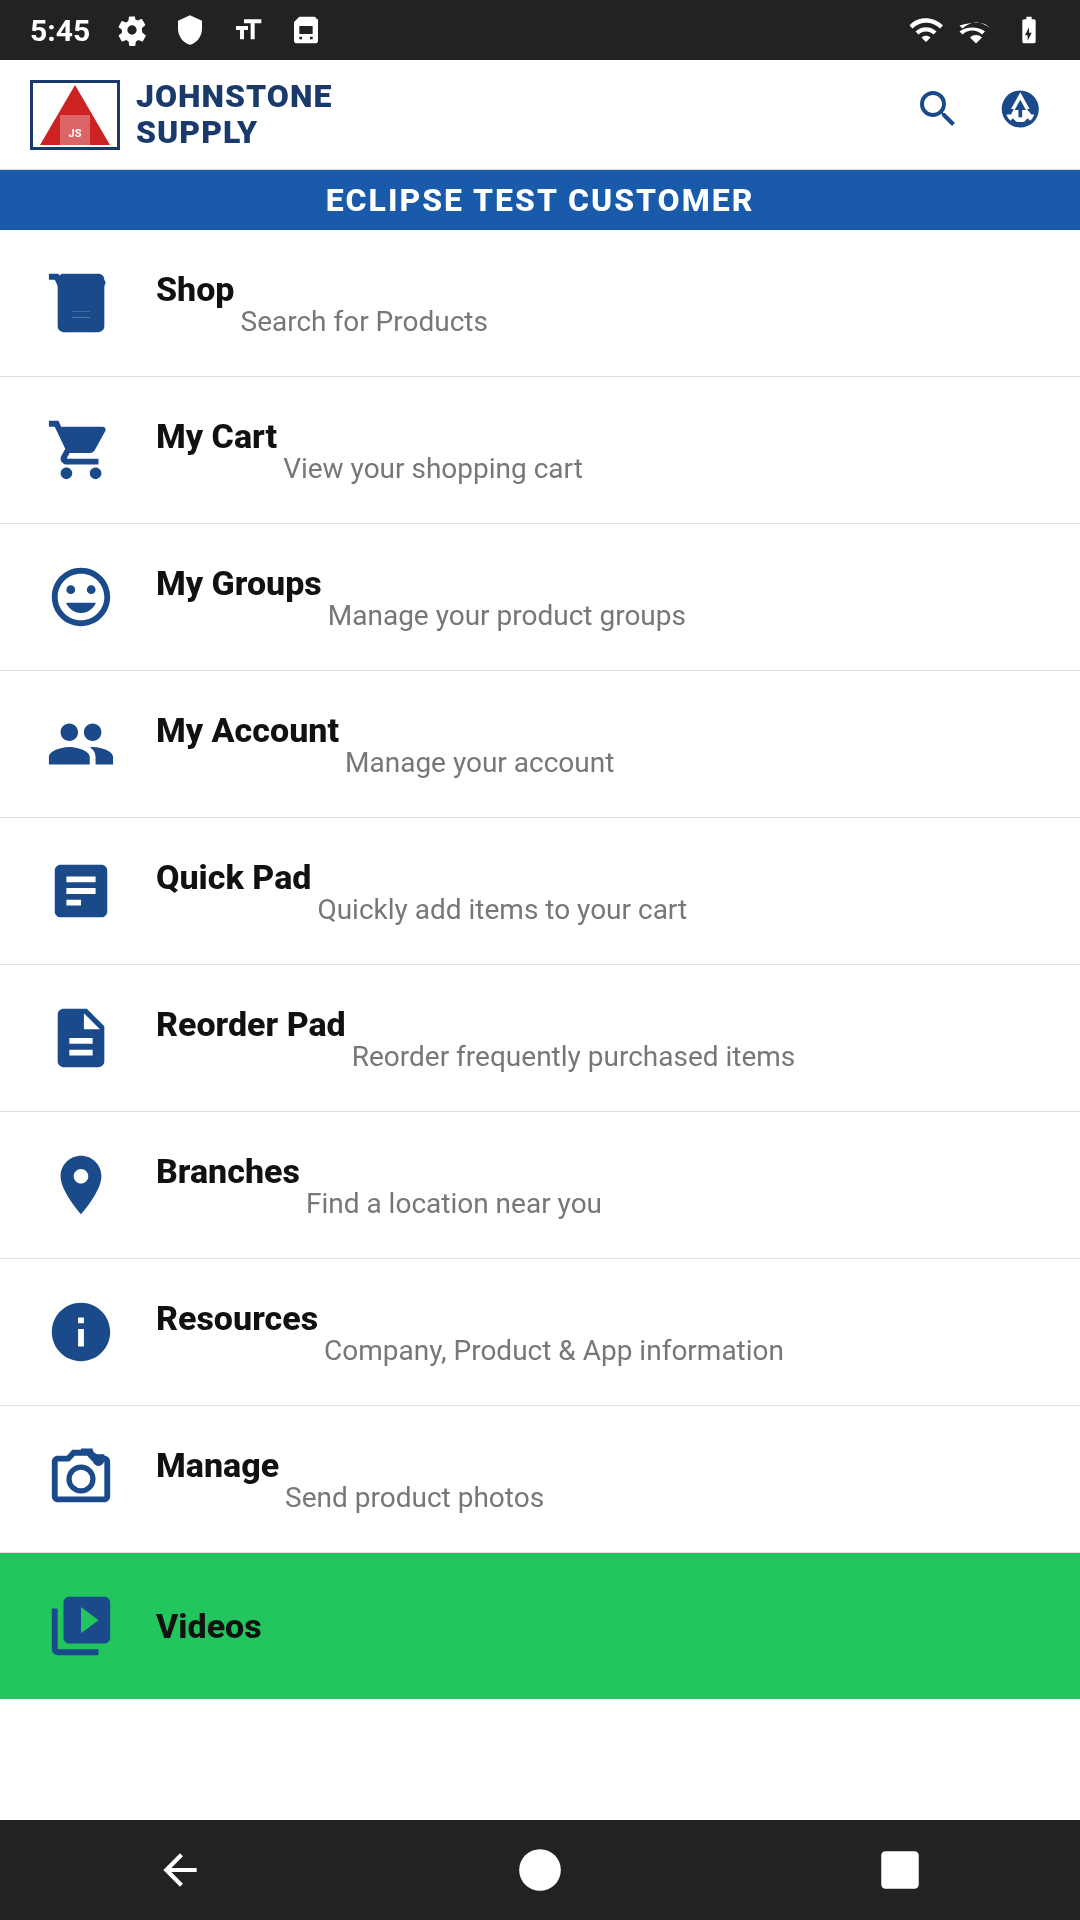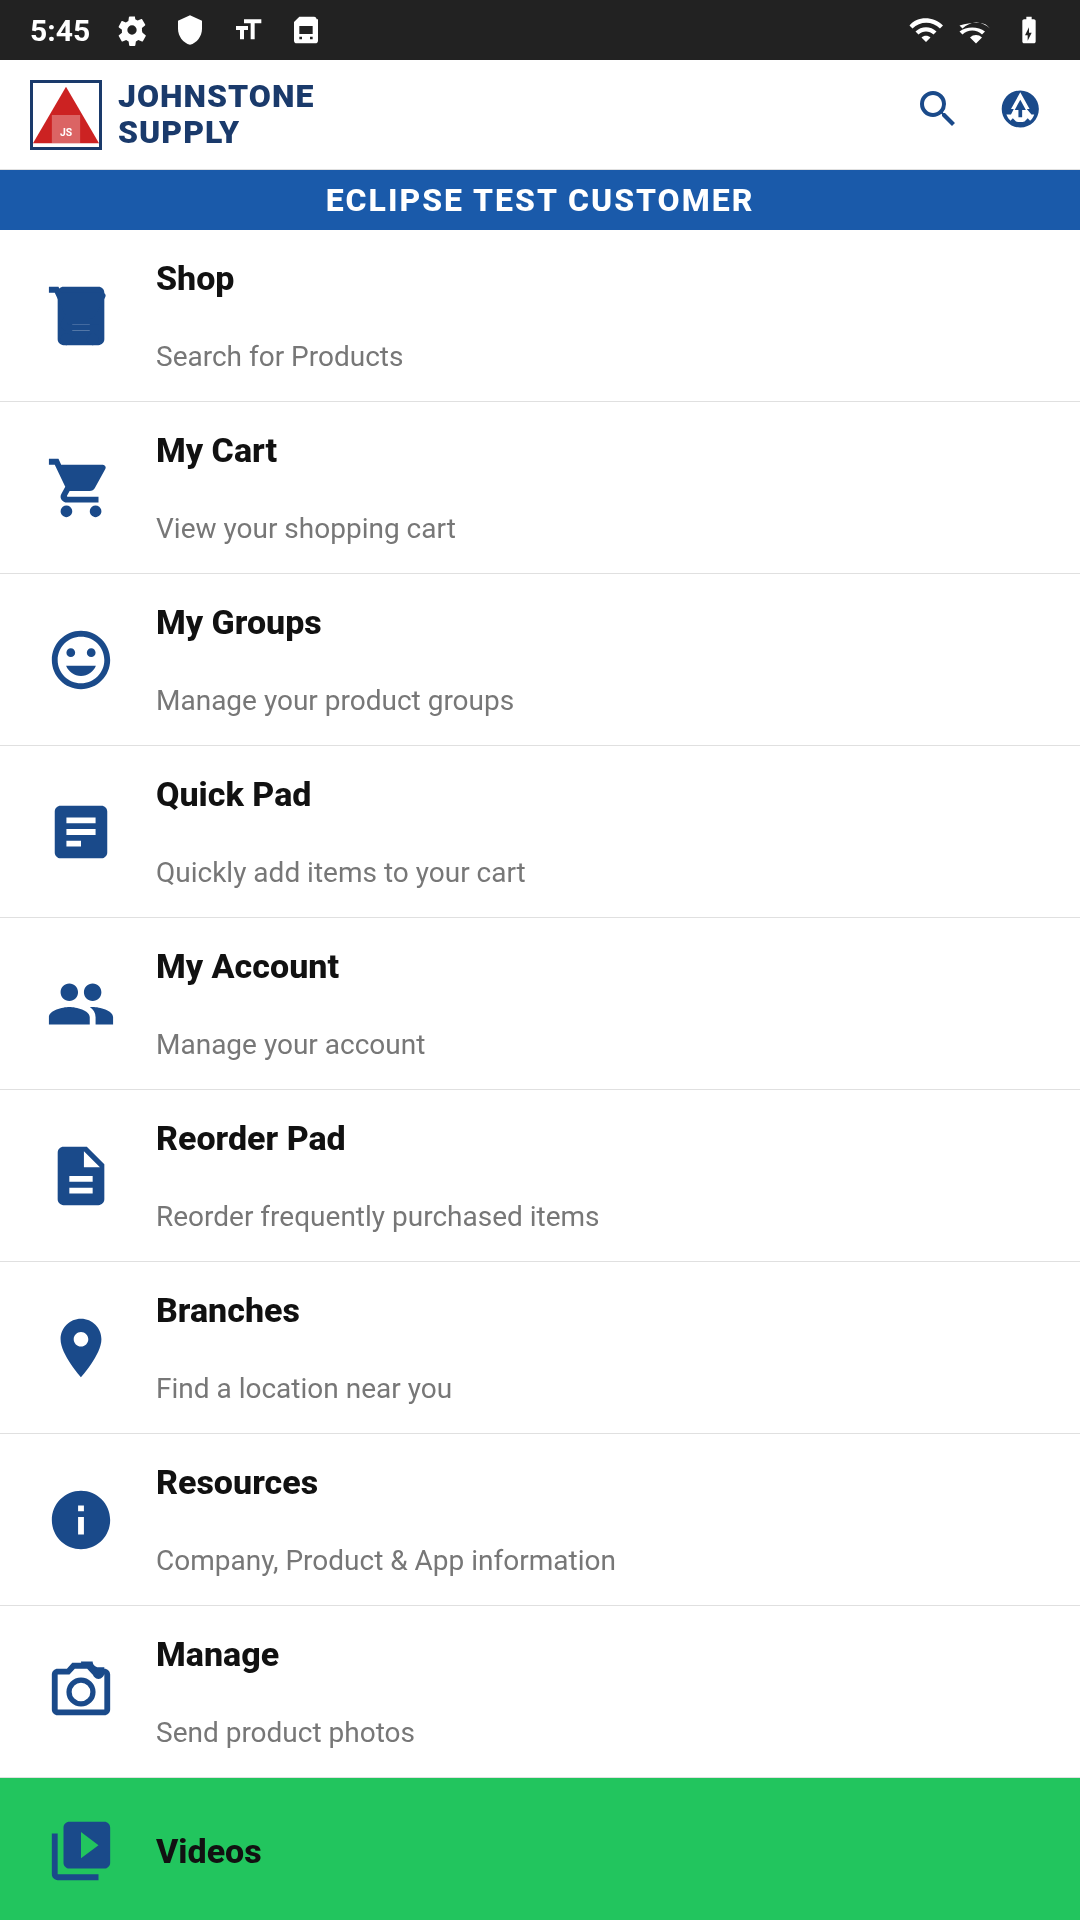--- a/index.html
+++ b/index.html
@@ -37,21 +37,21 @@
       height: 110px;
       display: flex;
       align-items: center;
       justify-content: space-between;
       padding: 0 30px;
       border-bottom: 1px solid #e0e0e0;
       flex-shrink: 0;
     }
     .logo-area { display: flex; align-items: center; gap: 16px; }
     .logo-box {
-      width: 72px;
+      width: 90px;
       height: 70px;
       border: 3px solid #1a3a6b;
       display: flex;
       align-items: center;
       justify-content: center;
       position: relative;
     }
     .logo-text {
       display: flex;
       flex-direction: column;
@@ -115,21 +115,21 @@
       justify-content: center;
       flex-shrink: 0;
       margin-right: 30px;
       color: #1a4a8a;
     }
     .menu-icon svg {
       width: 70px;
       height: 70px;
       fill: #1a4a8a;
     }
-    .menu-text { display: flex; flex-direction: column; gap: 6px; }
+    .menu-text { display: flex; gap: 6px; }
     .menu-title {
       font-size: 34px;
       font-weight: 800;
       color: #111111;
     }
     .menu-subtitle {
       font-size: 28px;
       color: #777777;
       font-weight: 400;
       margin-top: 36px;
@@ -277,38 +277,38 @@
     </div>
     <div class="menu-text">
       <span class="menu-title">My Groups</span>
       <span class="menu-subtitle">Manage your product groups</span>
     </div>
   </div>
 
   <div class="menu-item">
     <div class="menu-icon">
       <svg viewBox="0 0 24 24" fill="#1a4a8a">
+        <path d="M16 11c1.66 0 2.99-1.34 2.99-3S17.66 5 16 5c-1.66 0-3 1.34-3 3s1.34 3 3 3zm-8 0c1.66 0 2.99-1.34 2.99-3S9.66 5 8 5C6.34 5 5 6.34 5 8s1.34 3 3 3zm0 2c-2.33 0-7 1.17-7 3.5V19h14v-2.5c0-2.33-4.67-3.5-7-3.5zm8 0c-.29 0-.62.02-.97.05 1.16.84 1.97 1.97 1.97 3.45V19h6v-2.5c0-2.33-4.67-3.5-7-3.5z"></path>
+      </svg>
+    </div>
+    <div class="menu-text">
+      <span class="menu-title">My Account</span>
+      <span class="menu-subtitle">Manage your account</span>
+    </div>
+  </div>
+
+  <div class="menu-item">
+    <div class="menu-icon">
+      <svg viewBox="0 0 24 24" fill="#1a4a8a">
         <path d="M19 3H5c-1.1 0-2 .9-2 2v14c0 1.1.9 2 2 2h14c1.1 0 2-.9 2-2V5c0-1.1-.9-2-2-2zm-7 14H7v-2h5v2zm5-4H7v-2h10v2zm0-4H7V7h10v2z"></path>
       </svg>
     </div>
     <div class="menu-text">
       <span class="menu-title">Quick Pad</span>
       <span class="menu-subtitle">Quickly add items to your cart</span>
-    </div>
-  </div>
-
-  <div class="menu-item">
-    <div class="menu-icon">
-      <svg viewBox="0 0 24 24" fill="#1a4a8a">
-        <path d="M16 11c1.66 0 2.99-1.34 2.99-3S17.66 5 16 5c-1.66 0-3 1.34-3 3s1.34 3 3 3zm-8 0c1.66 0 2.99-1.34 2.99-3S9.66 5 8 5C6.34 5 5 6.34 5 8s1.34 3 3 3zm0 2c-2.33 0-7 1.17-7 3.5V19h14v-2.5c0-2.33-4.67-3.5-7-3.5zm8 0c-.29 0-.62.02-.97.05 1.16.84 1.97 1.97 1.97 3.45V19h6v-2.5c0-2.33-4.67-3.5-7-3.5z"></path>
-      </svg>
-    </div>
-    <div class="menu-text">
-      <span class="menu-title">My Account</span>
-      <span class="menu-subtitle">Manage your account</span>
     </div>
   </div>
 
   <div class="menu-item">
     <div class="menu-icon">
       <svg viewBox="0 0 24 24" fill="#1a4a8a">
         <path d="M14 2H6c-1.1 0-1.99.9-1.99 2L4 20c0 1.1.89 2 1.99 2H18c1.1 0 2-.9 2-2V8l-6-6zm2 16H8v-2h8v2zm0-4H8v-2h8v2zm-3-5V3.5L18.5 9H13z"></path>
       </svg>
     </div>
     <div class="menu-text">

